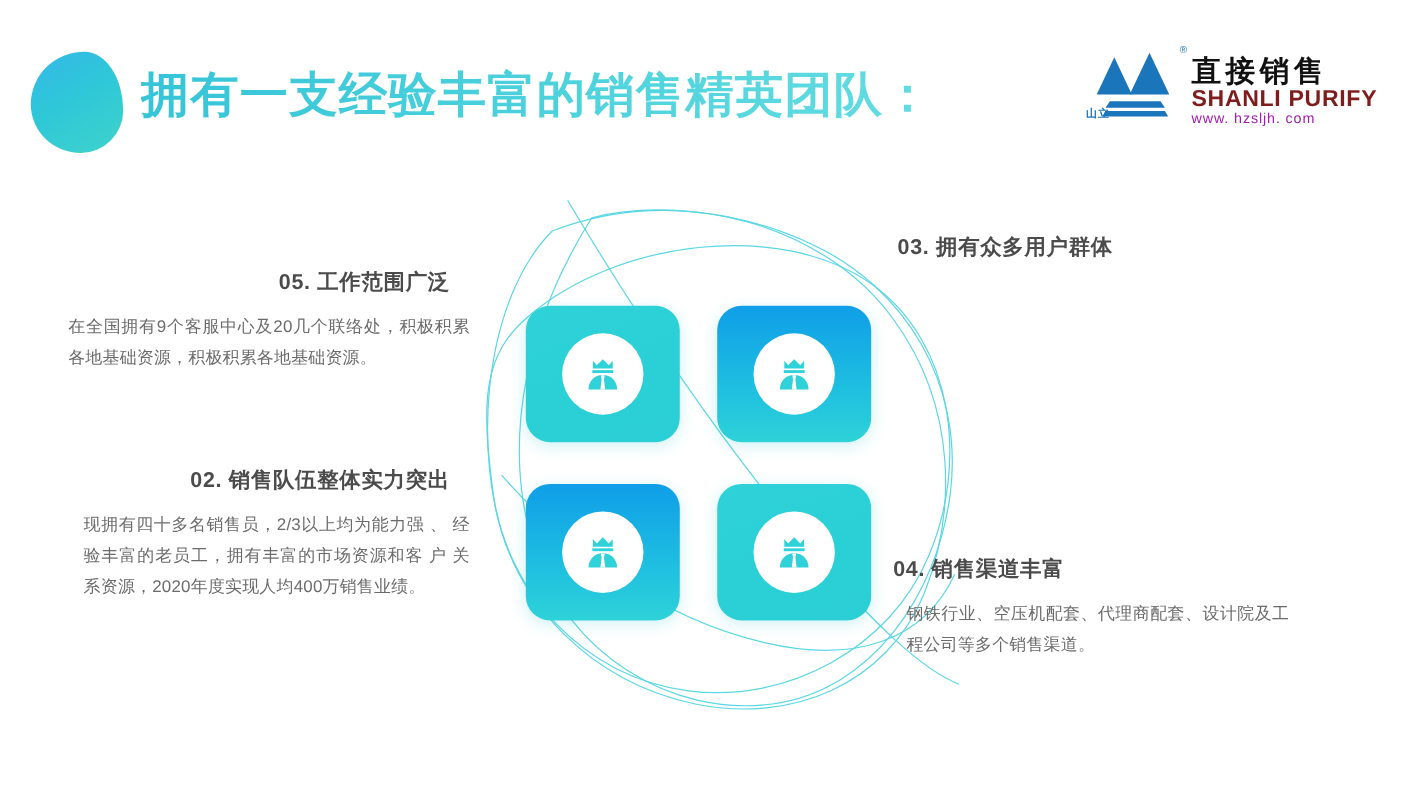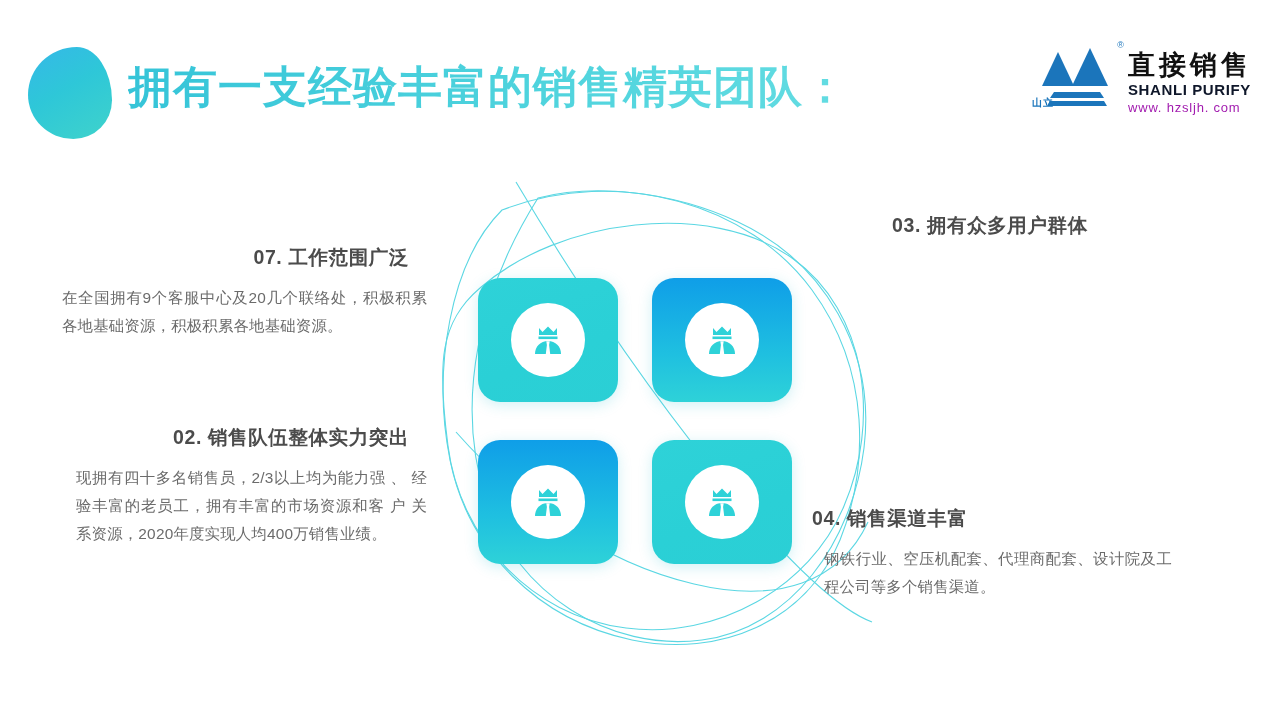--- a/index.html
+++ b/index.html
@@ -56,21 +56,21 @@
     position: absolute; left: 4px; bottom: 2px;
     font-size: 10px; color: #1b75bb; font-weight: 700;
     letter-spacing: 1px;
   }
   .logo-text { padding-top: 12px; }
   .logo-cn {
     font-size: 27px; font-weight: 700; color: #111;
     letter-spacing: 4px; line-height: 30px;
   }
   .logo-en {
-    font-size: 15px; font-weight: 600; color: #0f172a;
+    font-size: 21px; font-weight: 600; color: #7f1d1d;
     letter-spacing: 0.6px; line-height: 19px;
   }
   .logo-url {
     font-size: 13px; color: #a21caf; letter-spacing: 0.8px;
     line-height: 17px;
   }
 
   
   .center-graphic {
     position: absolute;
@@ -122,21 +122,21 @@
   .block-left h3 { text-align: right; padding-right: 18px; }
 
   #block-01 { left: 62px; top: 244px; }
   #block-02 { left: 62px; top: 424px; }
   #block-02 p { padding-left: 14px; }
 
   .block-right { width: 360px; text-align: justify; }
   .block-right h3 { text-align: left; }
   .block-right p { padding-left: 12px; }
 
-  #block-03 { left: 892px; top: 212px; }
+  #block-03 { left: 816px; top: 212px; }
   #block-04 { left: 812px; top: 505px; }
 </style>
 </head>
 <body>
 
 <div id="slide">
 
   <div class="blob"></div>
   <div class="slide-title">拥有一支经验丰富的销售精英团队：</div>
 
@@ -207,21 +207,21 @@
             <rect x="11.5" y="17.5" width="19" height="2.6" fill="#2ed2d8"></rect>
             <path d="M21,22 C13.5,22 8,27.5 8,35 L34,35 C34,27.5 28.5,22 21,22 Z" fill="#2ed2d8"></path>
             <path d="M19.3,22.2 L22.7,22.2 L22.1,26 L23.2,35 L18.8,35 L19.9,26 Z" fill="#ffffff"></path>
           </svg>
         </div>
       </div>
     </div>
   </div>
 
   <div class="block block-left" id="block-01">
-    <h3>07. 工作范围广泛</h3>
+    <h3>05. 工作范围广泛</h3>
     <p>在全国拥有9个客服中心及20几个联络处，积极积累各地基础资源，积极积累各地基础资源。</p>
   </div>
 
   <div class="block block-left" id="block-02">
     <h3>02. 销售队伍整体实力突出</h3>
     <p>现拥有四十多名销售员，2/3以上均为能力强 、 经验丰富的老员工，拥有丰富的市场资源和客 户 关系资源，2020年度实现人均400万销售业绩。</p>
   </div>
 
   <div class="block block-right" id="block-03">
     <h3>03. 拥有众多用户群体</h3>

